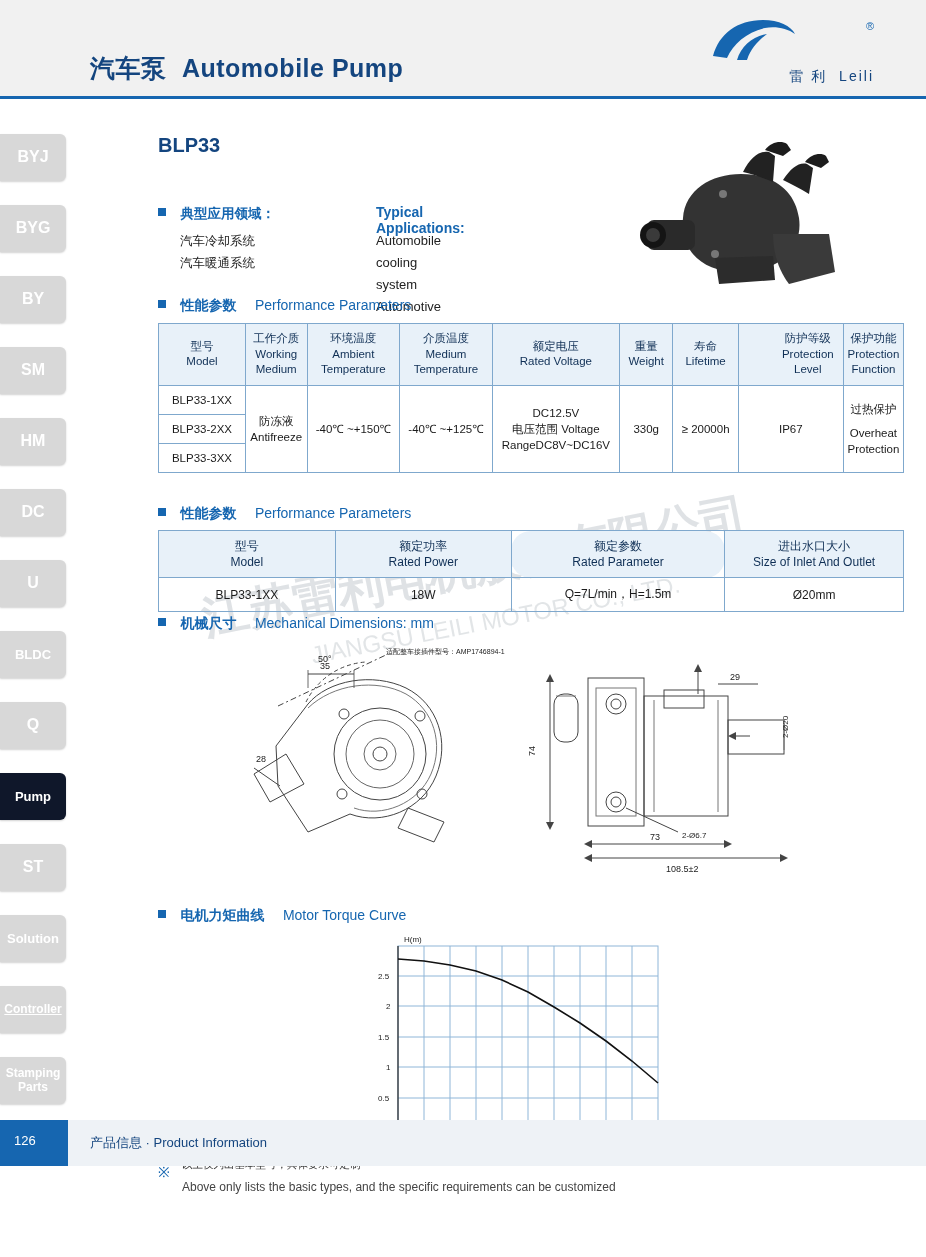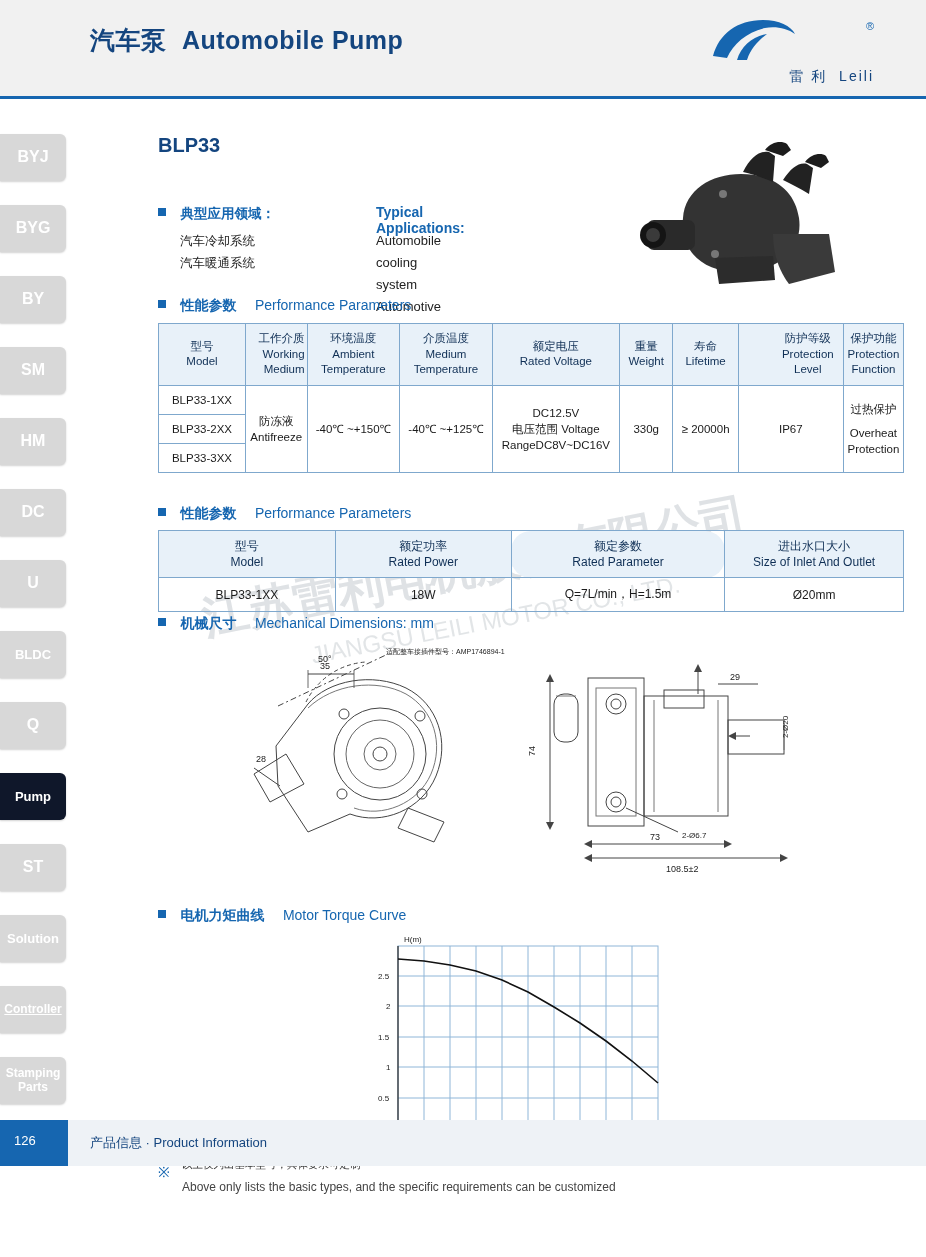--- a/index.html
+++ b/index.html
@@ -11,21 +11,21 @@
     position:relative;
     overflow:hidden;
   }
   
   .header{
     position:absolute;left:0;top:0;width:926px;height:96px;
     background:#f1f1f1;
     border-bottom:3px solid #1666b0;
   }
   .header-title{
-    position:absolute;left:90px;top:24px;
+    position:absolute;left:90px;top:52px;
     font-size:25px;color:#14457f;font-weight:bold;letter-spacing:.5px;
   }
   .header-title .en{font-weight:bold;}
   .logo-wrap{position:absolute;right:34px;top:14px;width:200px;height:72px;}
   .logo-mark{
     position:absolute;right:95px;top:2px;width:90px;height:48px;
   }
   .logo-reg{
     position:absolute;right:18px;top:6px;font-size:11px;color:#1666b0;
   }
@@ -210,21 +210,21 @@
     <div class="wm-text2">JIANGSU LEILI MOTOR CO., LTD.</div>
   </div>
 
   <table class="tbl1">
     <thead>
       <tr>
         <th style="width:94px;">
           <span class="th-cn">型号</span>
           <span class="th-en">Model</span>
         </th>
-        <th style="width:58px;text-align:right;">
+        <th style="width:58px;">
           <span class="th-cn">工作介质</span>
           <span class="th-en">Working Medium</span>
         </th>
         <th style="width:94px;">
           <span class="th-cn">环境温度</span>
           <span class="th-en">Ambient Temperature</span>
         </th>
         <th style="width:94px;">
           <span class="th-cn">介质温度</span>
           <span class="th-en">Medium Temperature</span>

